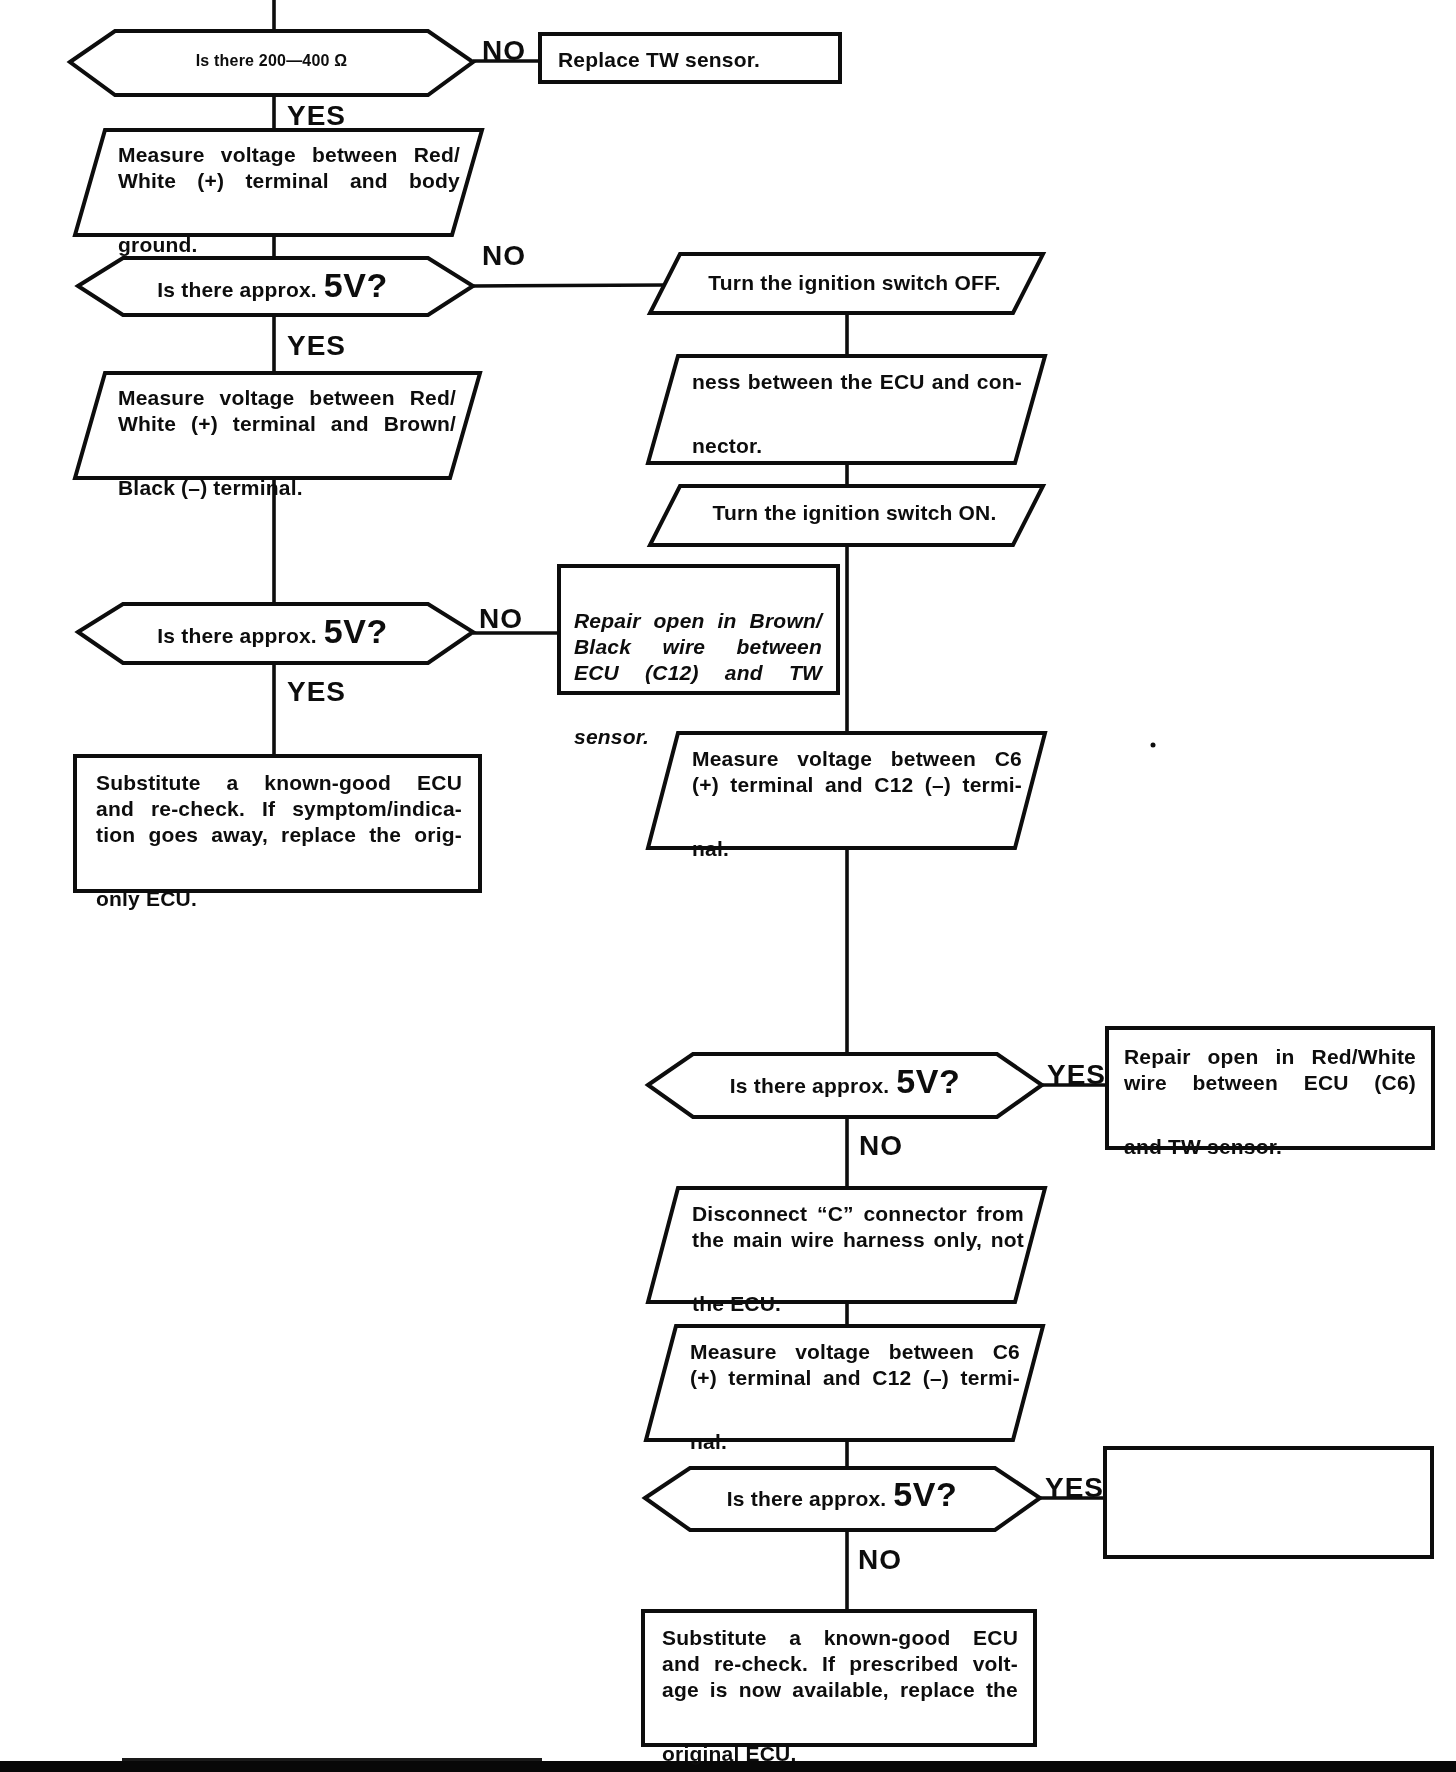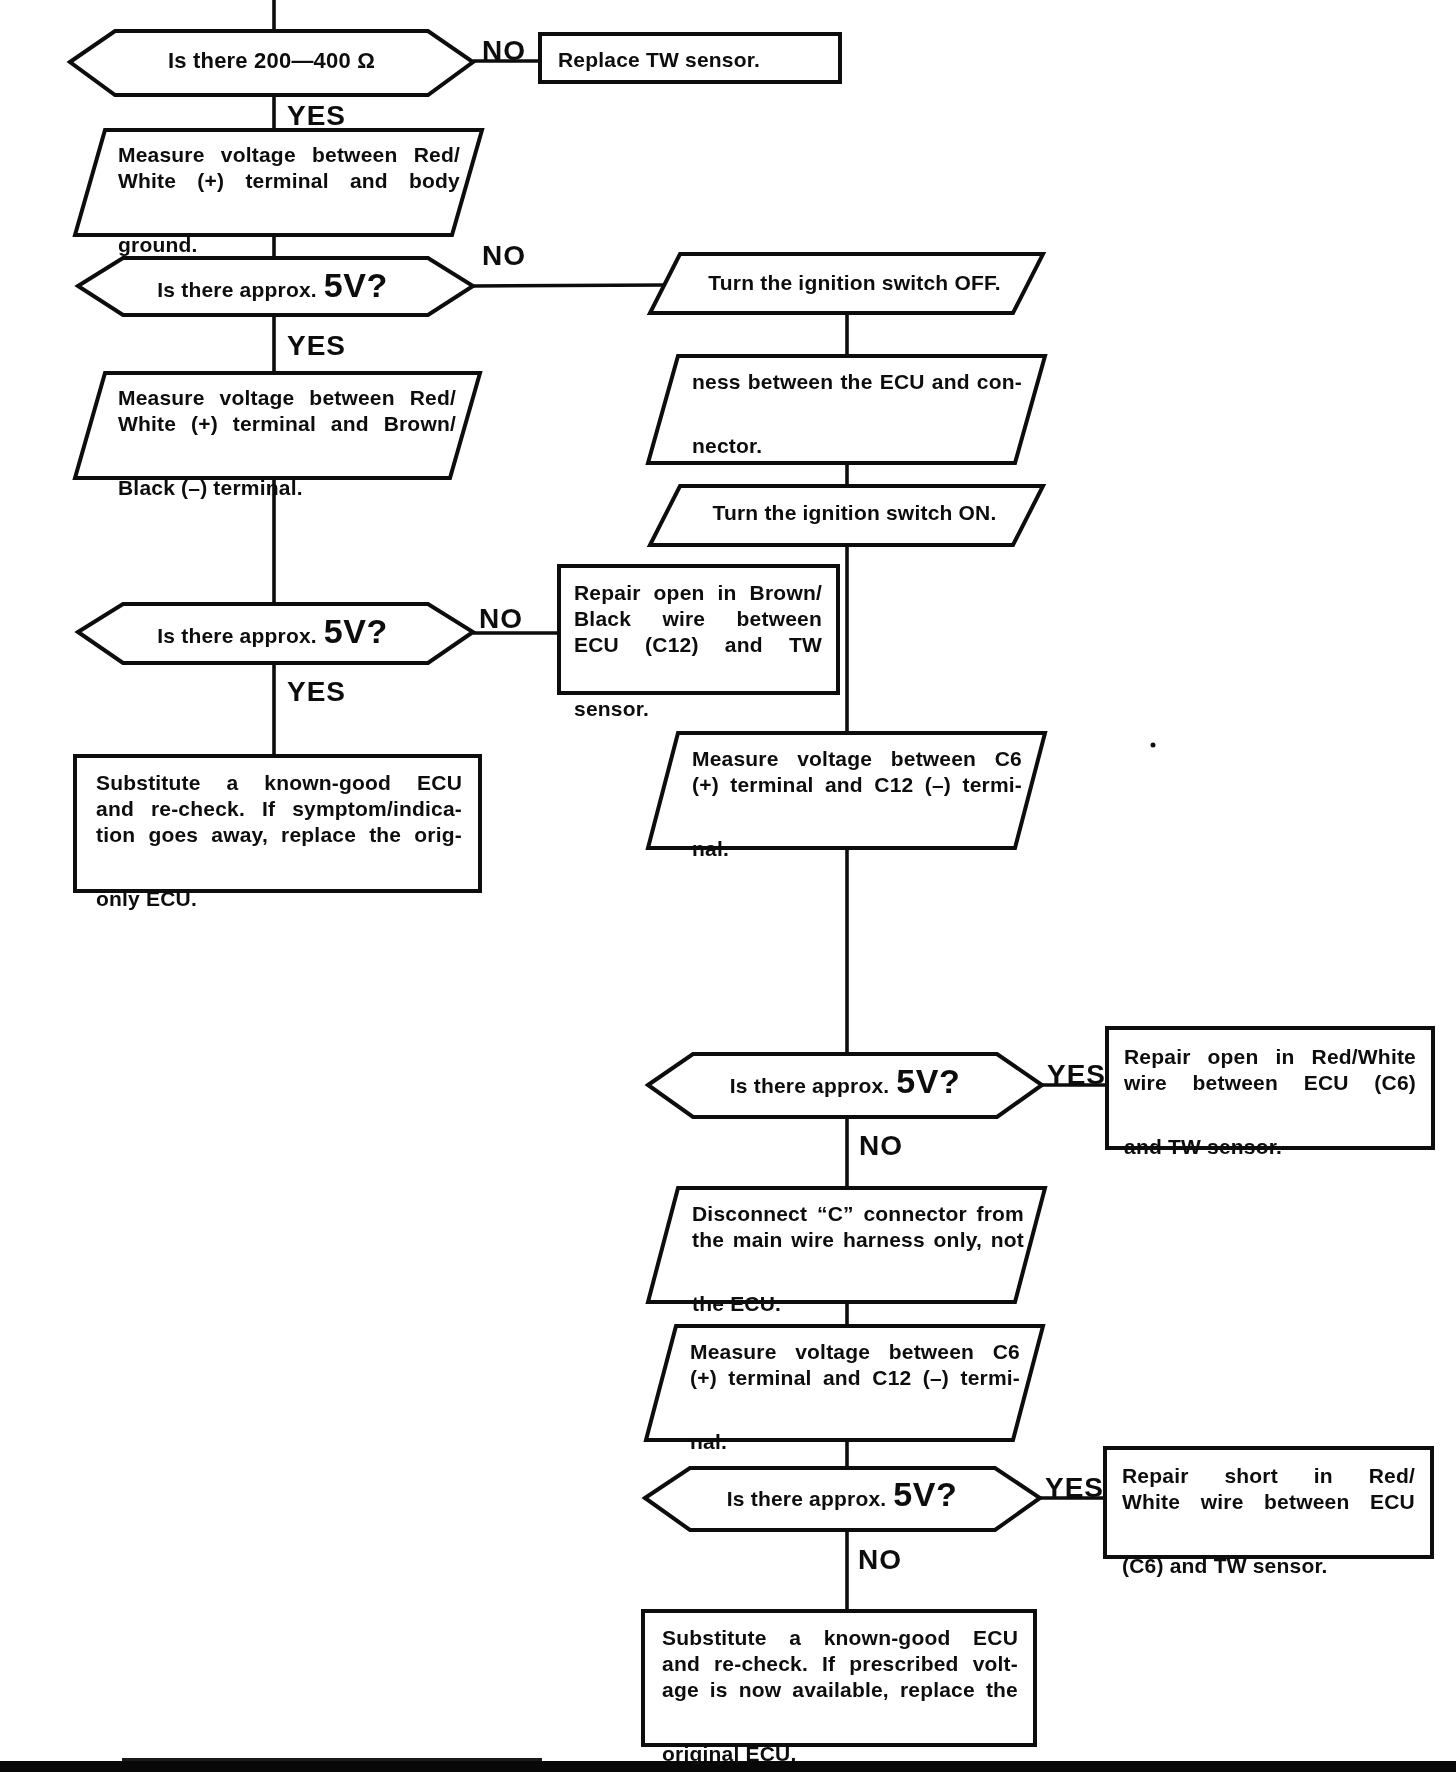--- a/index.html
+++ b/index.html
@@ -23,21 +23,21 @@
   .center{text-align:center;}
   .ln{text-align:justify;text-align-last:justify;}
   .ln.last{text-align-last:left;margin-top:38px;}
   .branch{
     position:absolute;
     font-size:28px;
     font-weight:700;
     letter-spacing:1px;
     color:#0d0d0d;
   }
-  .hexlabel{font-size:22px;}
+  .hexlabel{font-size:16px;}
   .v5{font-size:34px;margin-left:7px;letter-spacing:.5px;}
 </style>
 </head>
 <body>
 
 <div id="stage">
 
   <svg id="wires" width="1456" height="1772" viewBox="0 0 1456 1772">
     <g stroke="#0d0d0d" stroke-width="3.6" fill="none">
       <line x1="274" y1="0" x2="274" y2="32"></line>
@@ -119,21 +119,21 @@
       <div class="ln last">Black (–) terminal.</div>
     </div>
 
   <div class="txt" style="left:692px;top:369px;width:330px;">
       <div class="ln">ness between the ECU and con-</div>
       <div class="ln last">nector.</div>
     </div>
 
   <div class="txt center" style="left:692px;top:500px;width:325px;">Turn the ignition switch ON.</div>
 
-  <div class="txt" style="left:574px;top:580px;width:248px;">
+  <div class="txt" style="left:574px;top:608px;width:248px;font-style:italic;">
       <div class="ln">Repair open in Brown/</div>
       <div class="ln">Black wire between</div>
       <div class="ln">ECU (C12) and TW</div>
       <div class="ln last">sensor.</div>
     </div>
 
   <div class="txt center" style="left:95px;top:618px;width:355px;"><span>Is there approx.</span><span class="v5">5V?</span></div>
 
   <div class="branch" style="left:479px;top:603px;">NO</div>
 
@@ -173,25 +173,20 @@
   <div class="txt" style="left:690px;top:1339px;width:330px;">
       <div class="ln">Measure voltage between C6</div>
       <div class="ln">(+) terminal and C12 (–) termi-</div>
       <div class="ln last">nal.</div>
     </div>
 
   <div class="txt center" style="left:662px;top:1481px;width:360px;"><span>Is there approx.</span><span class="v5">5V?</span></div>
 
   <div class="branch" style="left:1045px;top:1472px;">YES</div>
 
-  <div class="txt" style="left:1122px;top:1463px;width:293px;">
-      <div class="ln">Repair short in Red/</div>
-      <div class="ln">White wire between ECU</div>
-      <div class="ln last">(C6) and TW sensor.</div>
-    </div>
 
   <div class="branch" style="left:858px;top:1544px;">NO</div>
 
   <div class="txt" style="left:662px;top:1625px;width:356px;">
       <div class="ln">Substitute a known-good ECU</div>
       <div class="ln">and re-check. If prescribed volt-</div>
       <div class="ln">age is now available, replace the</div>
       <div class="ln last">original ECU.</div>
     </div>
 

